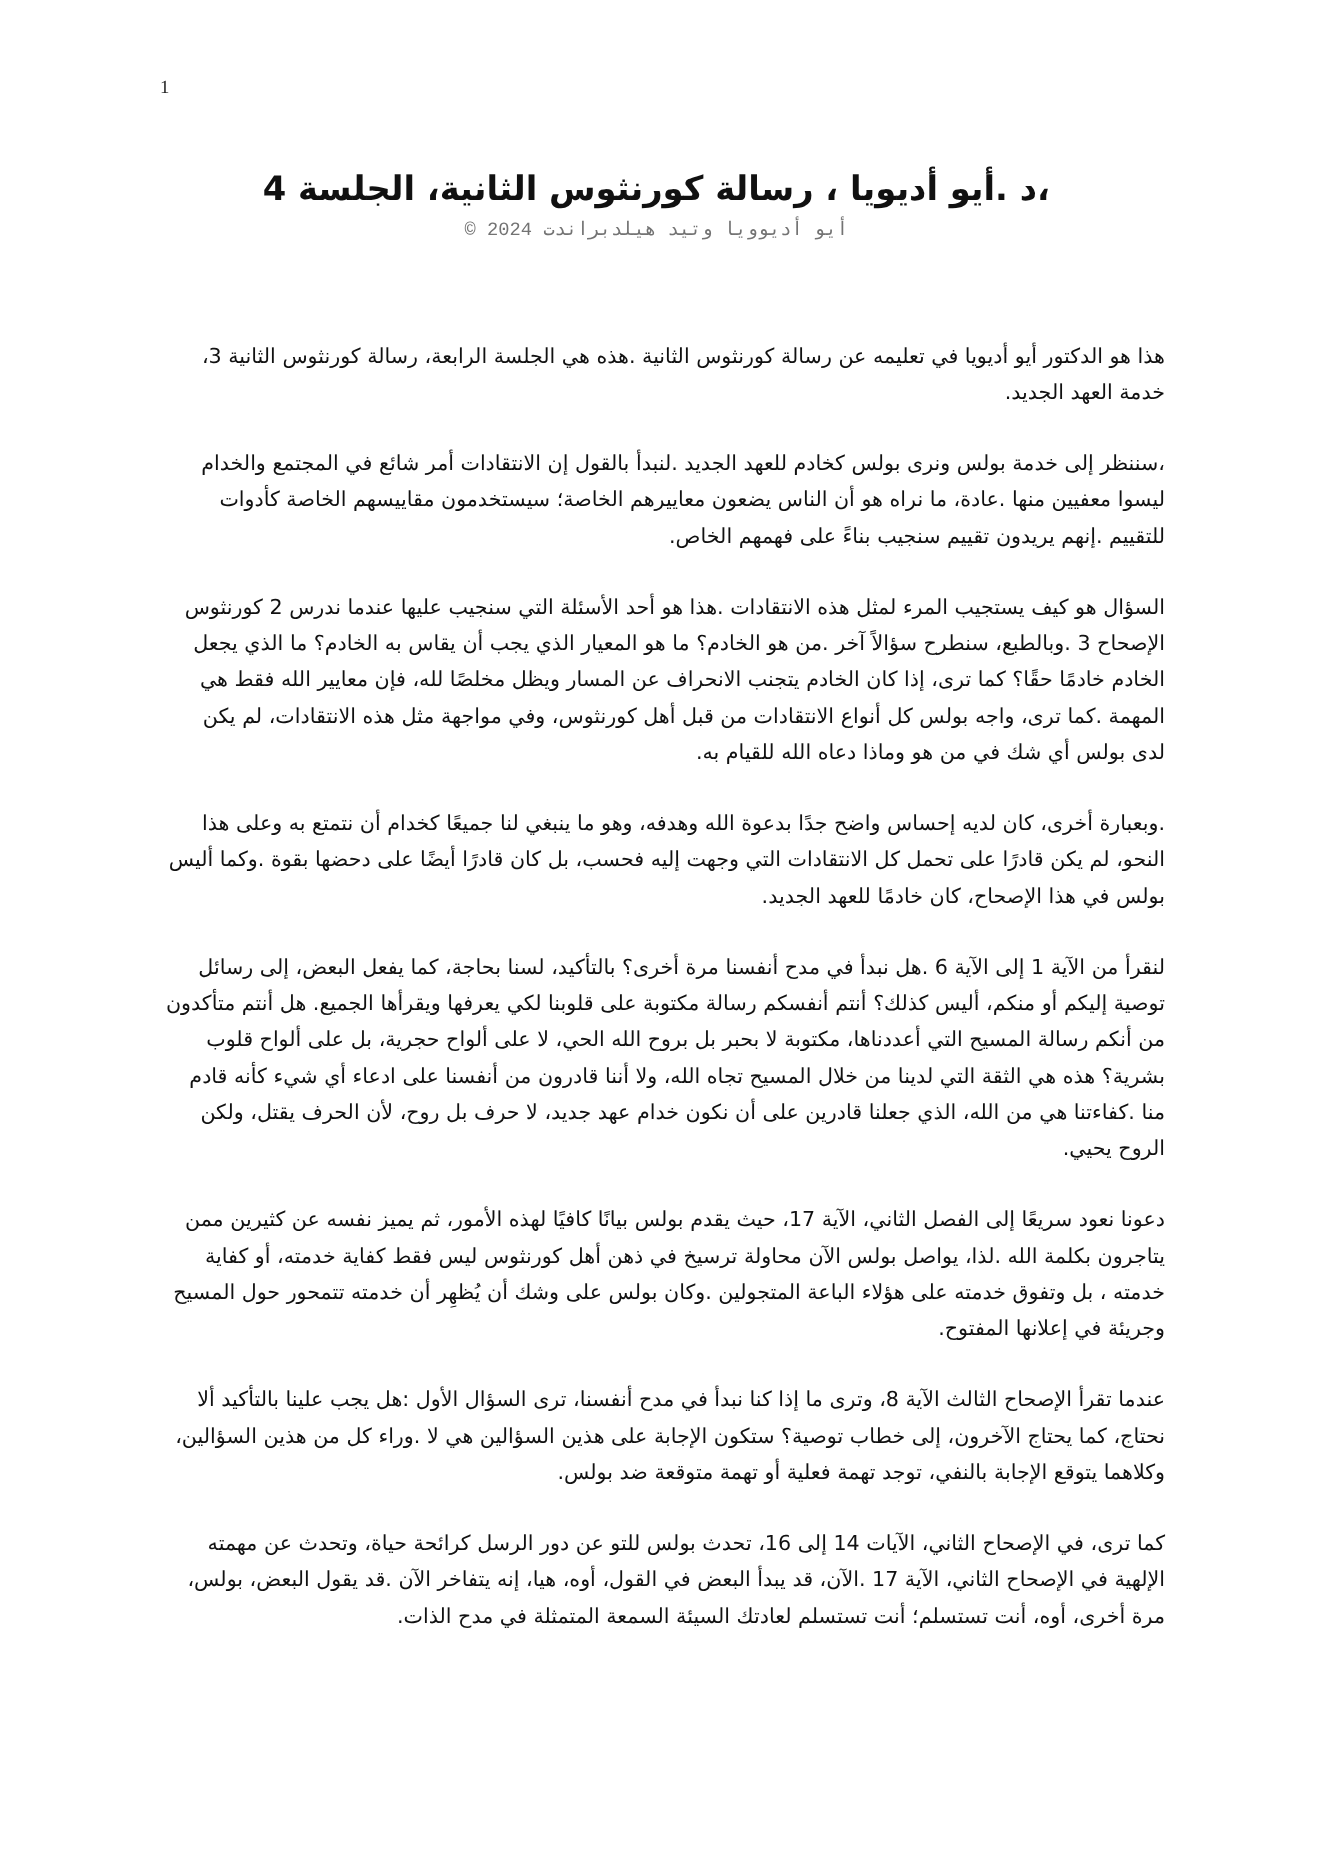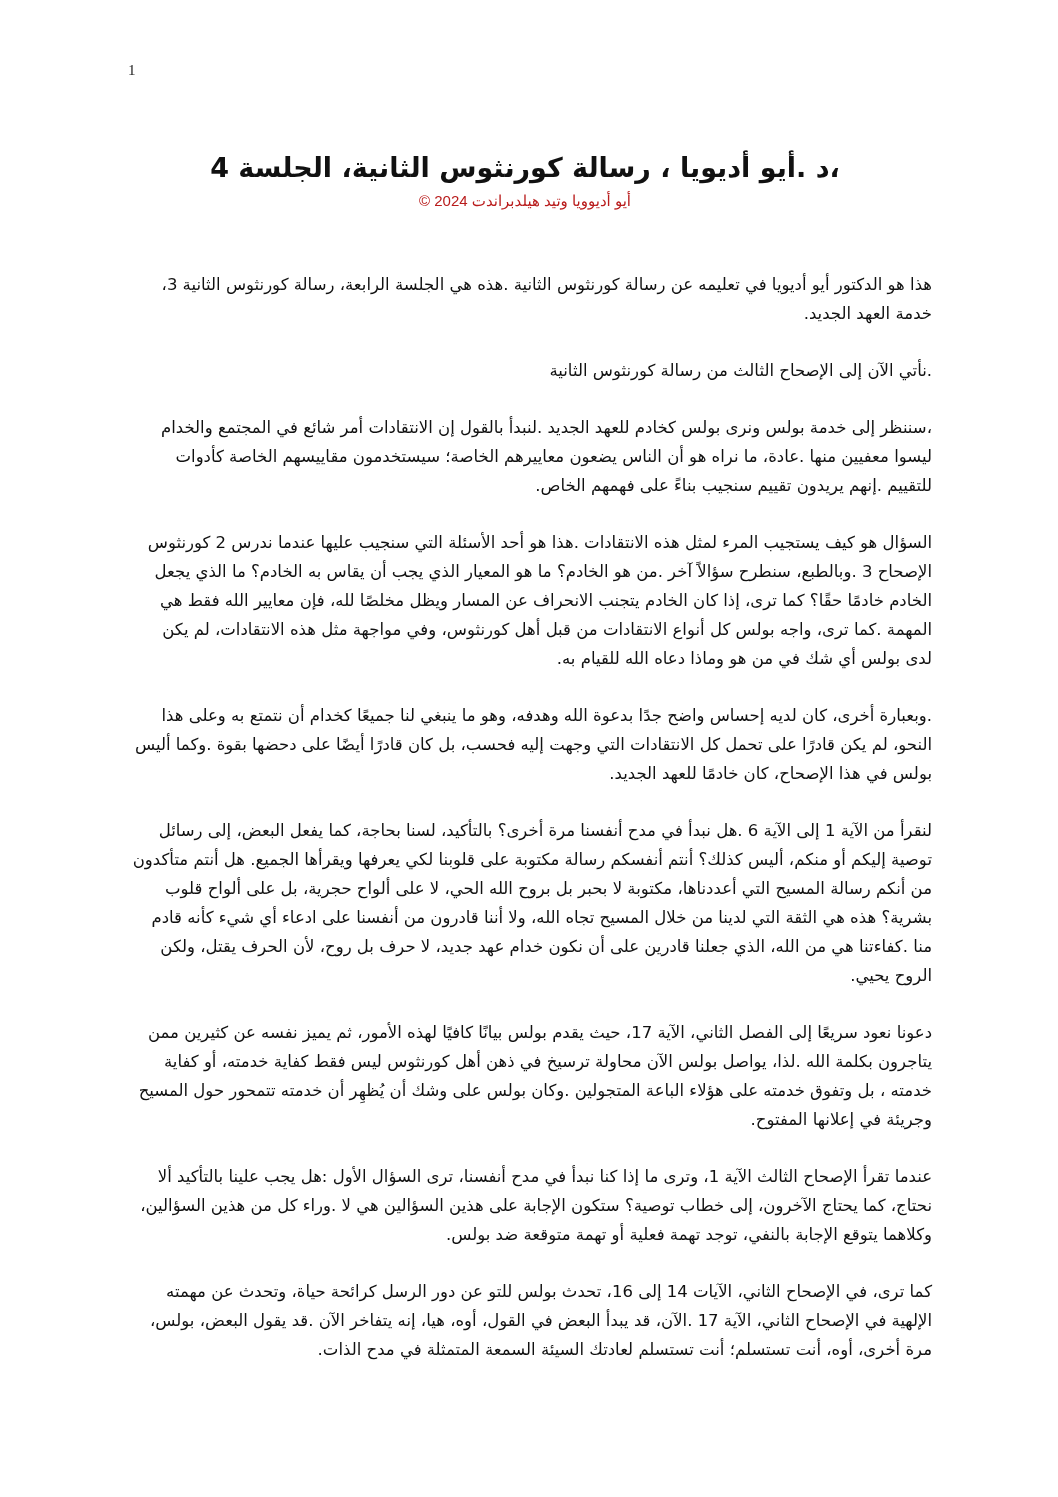--- a/index.html
+++ b/index.html
@@ -18,39 +18,39 @@
       position: absolute;
       left: 128px;
       top: 62px;
       font-family: "Liberation Serif", serif;
       font-size: 15px;
       color: #222;
     }
     .title-block {
       position: absolute;
       left: 100px;
-      top: 148px;
+      top: 132px;
       width: 850px;
       text-align: center;
       direction: rtl;
     }
     .title-line {
       font-family: "DejaVu Sans", sans-serif;
       font-weight: bold;
       font-size: 27px;
       line-height: 40px;
       margin: 0;
       color: #111;
     }
     .copyright-line {
-      font-family: Liberation Sans, sans-serif;
+      font-family: Liberation Mono, monospace;
       font-size: 15px;
       line-height: 22px;
       margin-top: 2px;
-      color: #b91c1c;
+      color: #737373;
     }
     .body {
       position: absolute;
       left: 132px;
       top: 270px;
       width: 800px;
       direction: rtl;
     }
     .para {
       font-family: "DejaVu Sans", sans-serif;
@@ -65,21 +65,20 @@
 
 <div class="page-number">1</div>
 
 <div class="title-block">
   <h1 class="title-line">،د .أيو أديويا ، رسالة كورنثوس الثانية، الجلسة 4</h1>
   <div class="copyright-line">أيو أديوويا وتيد هيلدبراندت 2024 ©</div>
 </div>
 
 <div class="body">
   <p class="para">هذا هو الدكتور أيو أديويا في تعليمه عن رسالة كورنثوس الثانية .هذه هي الجلسة الرابعة، رسالة كورنثوس الثانية 3، خدمة العهد الجديد.</p>
-  <p class="para">.نأتي الآن إلى الإصحاح الثالث من رسالة كورنثوس الثانية</p>
   <p class="para">،سننظر إلى خدمة بولس ونرى بولس كخادم للعهد الجديد .لنبدأ بالقول إن الانتقادات أمر شائع في المجتمع والخدام ليسوا معفيين منها .عادة، ما نراه هو أن الناس يضعون معاييرهم الخاصة؛ سيستخدمون مقاييسهم الخاصة كأدوات للتقييم .إنهم يريدون تقييم سنجيب بناءً على فهمهم الخاص.</p>
   <p class="para">السؤال هو كيف يستجيب المرء لمثل هذه الانتقادات .هذا هو أحد الأسئلة التي سنجيب عليها عندما ندرس 2 كورنثوس الإصحاح 3 .وبالطبع، سنطرح سؤالاً آخر .من هو الخادم؟ ما هو المعيار الذي يجب أن يقاس به الخادم؟ ما الذي يجعل الخادم خادمًا حقًا؟ كما ترى، إذا كان الخادم يتجنب الانحراف عن المسار ويظل مخلصًا لله، فإن معايير الله فقط هي المهمة .كما ترى، واجه بولس كل أنواع الانتقادات من قبل أهل كورنثوس، وفي مواجهة مثل هذه الانتقادات، لم يكن لدى بولس أي شك في من هو وماذا دعاه الله للقيام به.</p>
   <p class="para">.وبعبارة أخرى، كان لديه إحساس واضح جدًا بدعوة الله وهدفه، وهو ما ينبغي لنا جميعًا كخدام أن نتمتع به وعلى هذا النحو، لم يكن قادرًا على تحمل كل الانتقادات التي وجهت إليه فحسب، بل كان قادرًا أيضًا على دحضها بقوة .وكما أليس بولس في هذا الإصحاح، كان خادمًا للعهد الجديد.</p>
   <p class="para">لنقرأ من الآية 1 إلى الآية 6 .هل نبدأ في مدح أنفسنا مرة أخرى؟ بالتأكيد، لسنا بحاجة، كما يفعل البعض، إلى رسائل توصية إليكم أو منكم، أليس كذلك؟ أنتم أنفسكم رسالة مكتوبة على قلوبنا لكي يعرفها ويقرأها الجميع. هل أنتم متأكدون من أنكم رسالة المسيح التي أعددناها، مكتوبة لا بحبر بل بروح الله الحي، لا على ألواح حجرية، بل على ألواح قلوب بشرية؟ هذه هي الثقة التي لدينا من خلال المسيح تجاه الله، ولا أننا قادرون من أنفسنا على ادعاء أي شيء كأنه قادم منا .كفاءتنا هي من الله، الذي جعلنا قادرين على أن نكون خدام عهد جديد، لا حرف بل روح، لأن الحرف يقتل، ولكن الروح يحيي.</p>
   <p class="para">دعونا نعود سريعًا إلى الفصل الثاني، الآية 17، حيث يقدم بولس بيانًا كافيًا لهذه الأمور، ثم يميز نفسه عن كثيرين ممن يتاجرون بكلمة الله .لذا، يواصل بولس الآن محاولة ترسيخ في ذهن أهل كورنثوس ليس فقط كفاية خدمته، أو كفاية خدمته ، بل وتفوق خدمته على هؤلاء الباعة المتجولين .وكان بولس على وشك أن يُظهِر أن خدمته تتمحور حول المسيح وجريئة في إعلانها المفتوح.</p>
-  <p class="para">عندما تقرأ الإصحاح الثالث الآية 1، وترى ما إذا كنا نبدأ في مدح أنفسنا، ترى السؤال الأول :هل يجب علينا بالتأكيد ألا نحتاج، كما يحتاج الآخرون، إلى خطاب توصية؟ ستكون الإجابة على هذين السؤالين هي لا .وراء كل من هذين السؤالين، وكلاهما يتوقع الإجابة بالنفي، توجد تهمة فعلية أو تهمة متوقعة ضد بولس.</p>
+  <p class="para">عندما تقرأ الإصحاح الثالث الآية 8، وترى ما إذا كنا نبدأ في مدح أنفسنا، ترى السؤال الأول :هل يجب علينا بالتأكيد ألا نحتاج، كما يحتاج الآخرون، إلى خطاب توصية؟ ستكون الإجابة على هذين السؤالين هي لا .وراء كل من هذين السؤالين، وكلاهما يتوقع الإجابة بالنفي، توجد تهمة فعلية أو تهمة متوقعة ضد بولس.</p>
   <p class="para">كما ترى، في الإصحاح الثاني، الآيات 14 إلى 16، تحدث بولس للتو عن دور الرسل كرائحة حياة، وتحدث عن مهمته الإلهية في الإصحاح الثاني، الآية 17 .الآن، قد يبدأ البعض في القول، أوه، هيا، إنه يتفاخر الآن .قد يقول البعض، بولس، مرة أخرى، أوه، أنت تستسلم؛ أنت تستسلم لعادتك السيئة السمعة المتمثلة في مدح الذات.</p>
 </div>
 
 </body></html>

